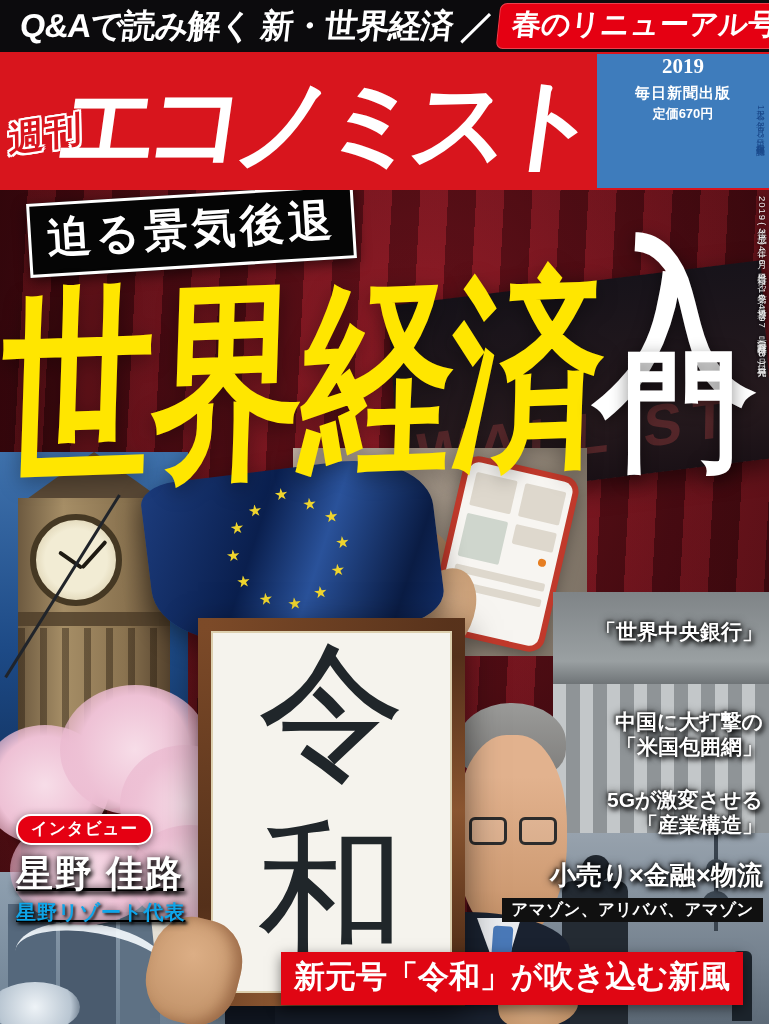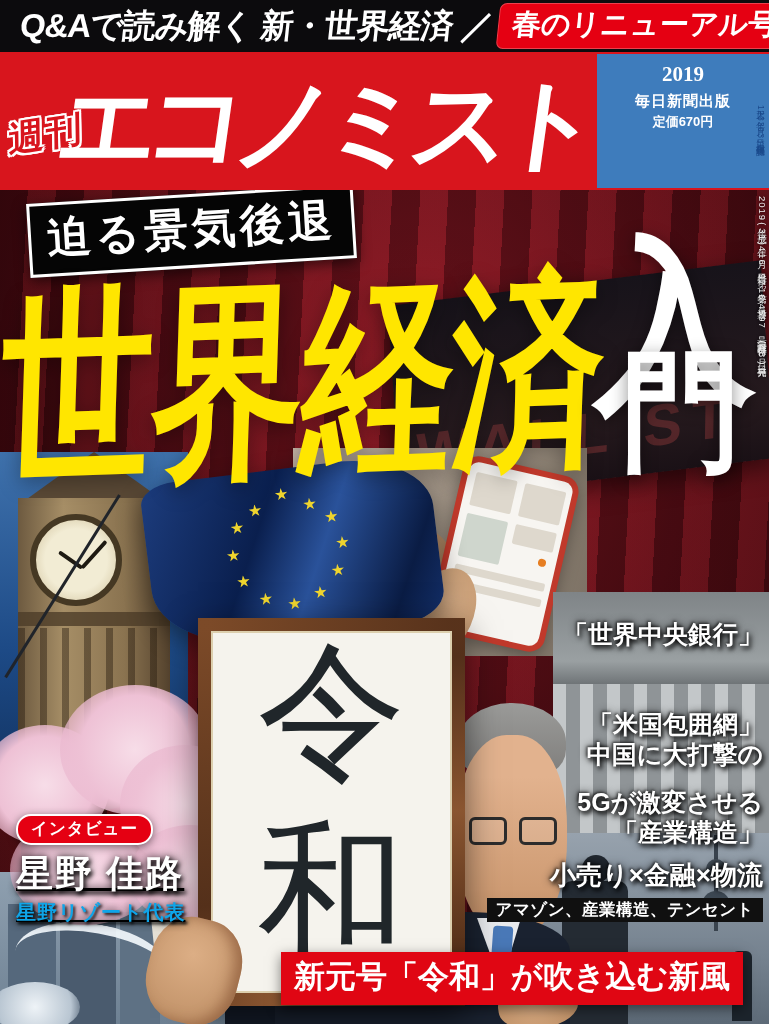--- a/index.html
+++ b/index.html
@@ -19,21 +19,21 @@
     box-shadow:inset 0 0 0 1px rgba(255,255,255,.25);}
   
   .masthead { position:absolute; left:0; top:52px; width:769px; height:138px;
     background:#d8151d; z-index:9; }
   .weekly { position:absolute; left:8px; top:58px; color:#d8151d; font-weight:900;
     font-size:36px; transform:rotate(-9deg) skewX(-8deg); letter-spacing:2px;
     text-shadow:-2px -2px 0 #fff,2px -2px 0 #fff,-2px 2px 0 #fff,2px 2px 0 #fff,0 2px 0 #fff,2px 0 0 #fff,0 -2px 0 #fff,-2px 0 0 #fff;}
   .mag-title { position:absolute; left:58px; top:6px; color:#fff; font-weight:900;
     font-size:100px; letter-spacing:-14px; transform:skewX(-8deg); white-space:nowrap;}
   .issue-box { position:absolute; right:0; top:2px; width:172px; height:134px;
-    background:#3e7cbc; color:#fff; text-align:center; padding-top:8px;}
+    background:#3e7cbc; color:#fff; text-align:center; padding-top:0;}
   .issue-year { font-family:"Liberation Serif","DejaVu Serif",serif; font-weight:700; font-size:21px;}
   .issue-date { font-family:"Liberation Serif","DejaVu Serif",serif; font-weight:700; font-size:52px; line-height:1.0;}
   .issue-pub { font-weight:700; font-size:15px; margin-top:5px; letter-spacing:1px;}
   .issue-price { font-weight:700; font-size:13px; margin-top:2px;}
   .v-text { writing-mode:vertical-rl; }
   .postal-note { position:absolute; right:2px; top:6px; height:126px; font-size:8.5px;
     color:#1b4a8c; letter-spacing:.5px;}
   .issue-note { position:absolute; right:1px; top:196px; height:540px; font-size:9.5px;
     color:rgba(255,255,255,.92); letter-spacing:1px; z-index:12;
     text-shadow:0 0 3px rgba(0,0,0,.85);}
@@ -159,21 +159,21 @@
     transform:scaleY(1.38) skewX(-4deg) rotate(-1.5deg); transform-origin:left top;
     text-shadow:0 4px 18px rgba(0,0,0,.35);}
   .big-white-1 { position:absolute; left:586px; top:236px; z-index:5; color:#fff; font-weight:900;
     font-size:162px; line-height:1; transform:scaleY(1.12) rotate(-3deg); transform-origin:left top;
     text-shadow:0 4px 16px rgba(0,0,0,.45);}
   .big-white-2 { position:absolute; left:620px; top:346px; z-index:5; color:#fff; font-weight:900;
     font-size:122px; line-height:1; transform:scaleY(1.08); transform-origin:left top;
     text-shadow:0 4px 16px rgba(0,0,0,.45);}
   
   .rh { position:absolute; right:6px; z-index:6; text-align:right; color:#fff; font-weight:900;
-    font-size:25px; line-height:1.18; white-space:nowrap;
+    font-size:21px; line-height:1.18; white-space:nowrap;
     text-shadow:0 0 8px rgba(0,0,0,.95), 2px 3px 4px rgba(0,0,0,.9), -1px -1px 3px rgba(0,0,0,.7);}
   .rh-frb { top:620px; }
   .rh-china { top:710px; }
   .rh-5g { top:788px; }
   .rh-retail { top:860px; font-size:26px;}
   .rh-sub { display:inline-block; margin-top:5px; background:#101010; color:#fff; font-weight:700;
     font-size:16.5px; padding:2px 9px 3px; letter-spacing:.5px; text-shadow:none;}
   
   .interview { position:absolute; left:16px; top:814px; z-index:6;text-decoration:underline;}
   .iv-badge { display:inline-block; background:#e50012; color:#fff; font-weight:900; font-size:16.5px;
@@ -319,30 +319,30 @@
 
   <div class="kicker">迫る景気後退</div>
   <div class="big-yellow">世界経済</div>
   <div class="big-white-1">入</div>
   <div class="big-white-2">門</div>
 
   <div class="rh rh-frb">
     <div>「世界中央銀行」</div>
   </div>
   <div class="rh rh-china">
+    <div>中国に大打撃の</div>
     <div>「米国包囲網」</div>
-    <div>中国に大打撃の</div>
   </div>
   <div class="rh rh-5g">
     <div>5Gが激変させる</div>
     <div>「産業構造」</div>
   </div>
   <div class="rh rh-retail">
     <div>小売り×金融×物流</div>
-    <span class="rh-sub">アマゾン、産業構造、テンセント</span>
+    <span class="rh-sub">アマゾン、アリババ、アマゾン</span>
   </div>
 
   <div class="interview">
     <span class="iv-badge">インタビュー</span>
     <div class="iv-name">星野 佳路</div>
     <div class="iv-title">星野リゾート代表</div>
   </div>
 
   <div class="bottom-banner">新元号「令和」が吹き込む新風</div>
 

